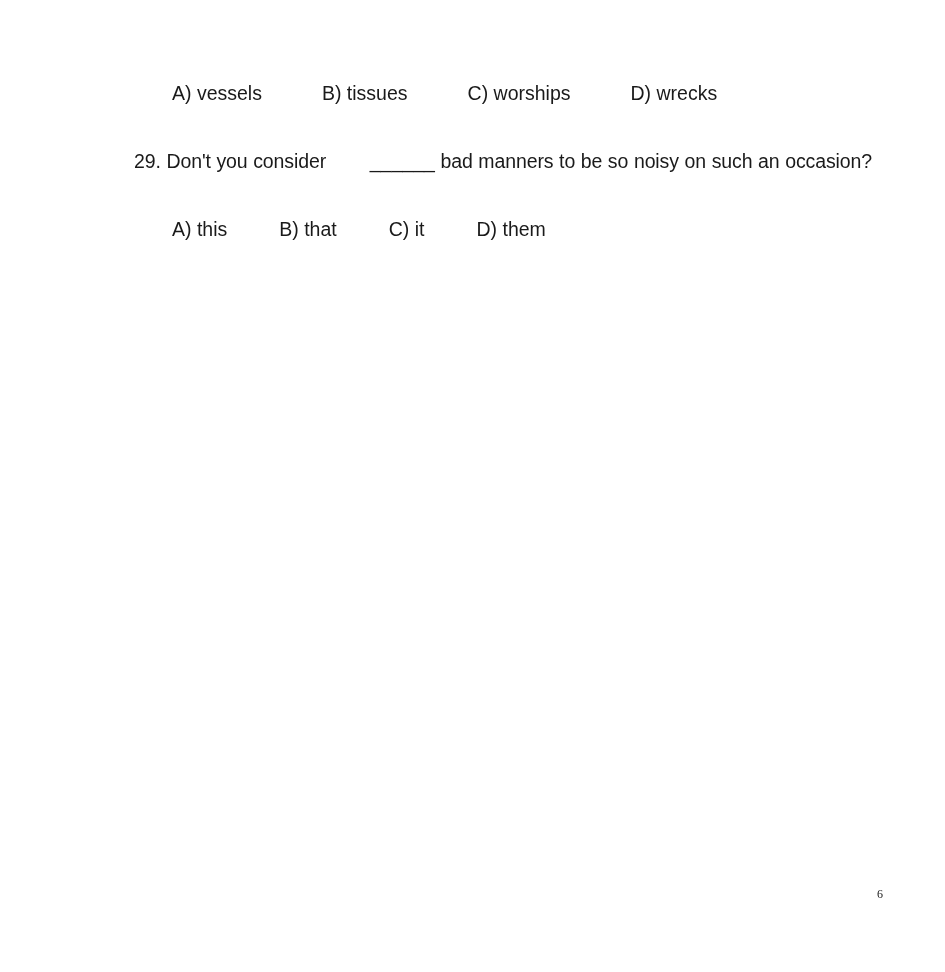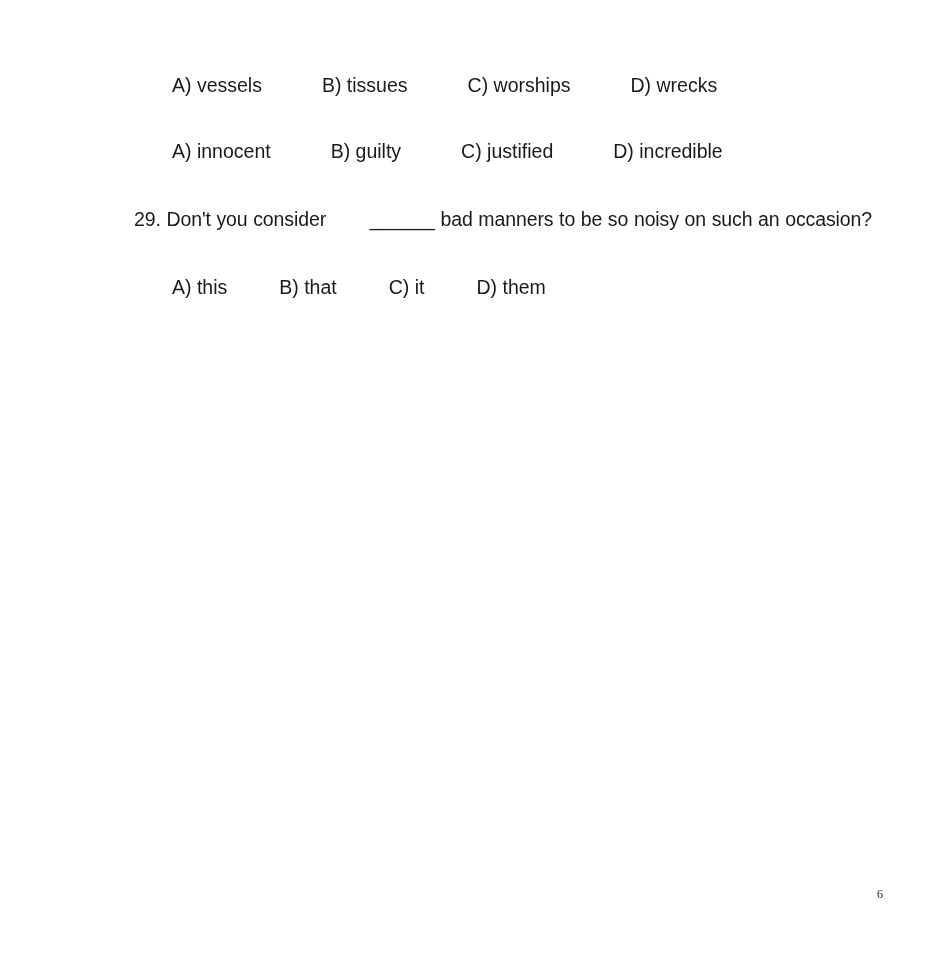--- a/index.html
+++ b/index.html
@@ -46,21 +46,21 @@
 
   .para.question {
     margin-bottom: 32px;
   }
 
   
   .options {
     font-size: 19.5px;
     line-height: 34px;
     text-indent: 38px;
-    margin: 0 0 32px 0;
+    margin: 8px 0 32px 0;
     white-space: nowrap;
     color: #1a1a1a;
   }
   .opt {
     display: inline-block;
   }
   .opt-gap-sm { display: inline-block; width: 14px; }
   .opt-gap    { display: inline-block; width: 22px; }
 
   
@@ -89,23 +89,20 @@
 
 <div class="page">
 
   <div class="content">
 
     <div class="options">
       <span class="opt">A) vessels</span><span class="opt-gap"></span><span class="opt">B) tissues</span><span class="opt-gap"></span><span class="opt">C) worships</span><span class="opt-gap"></span><span class="opt">D) wrecks</span>
     </div>
 
 
-    <div class="options">
-      <span class="opt">A) innocent</span><span class="opt-gap"></span><span class="opt">B) guilty</span><span class="opt-gap"></span><span class="opt">C) justified</span><span class="opt-gap"></span><span class="opt">D) incredible</span>
-    </div>
 
 
 
 
 
     <div class="para question">
       <span>29. Don't you consider </span><span class="blank">______</span><span> bad manners to be so noisy on such an occasion?</span>
     </div>
 
     <div class="options">

